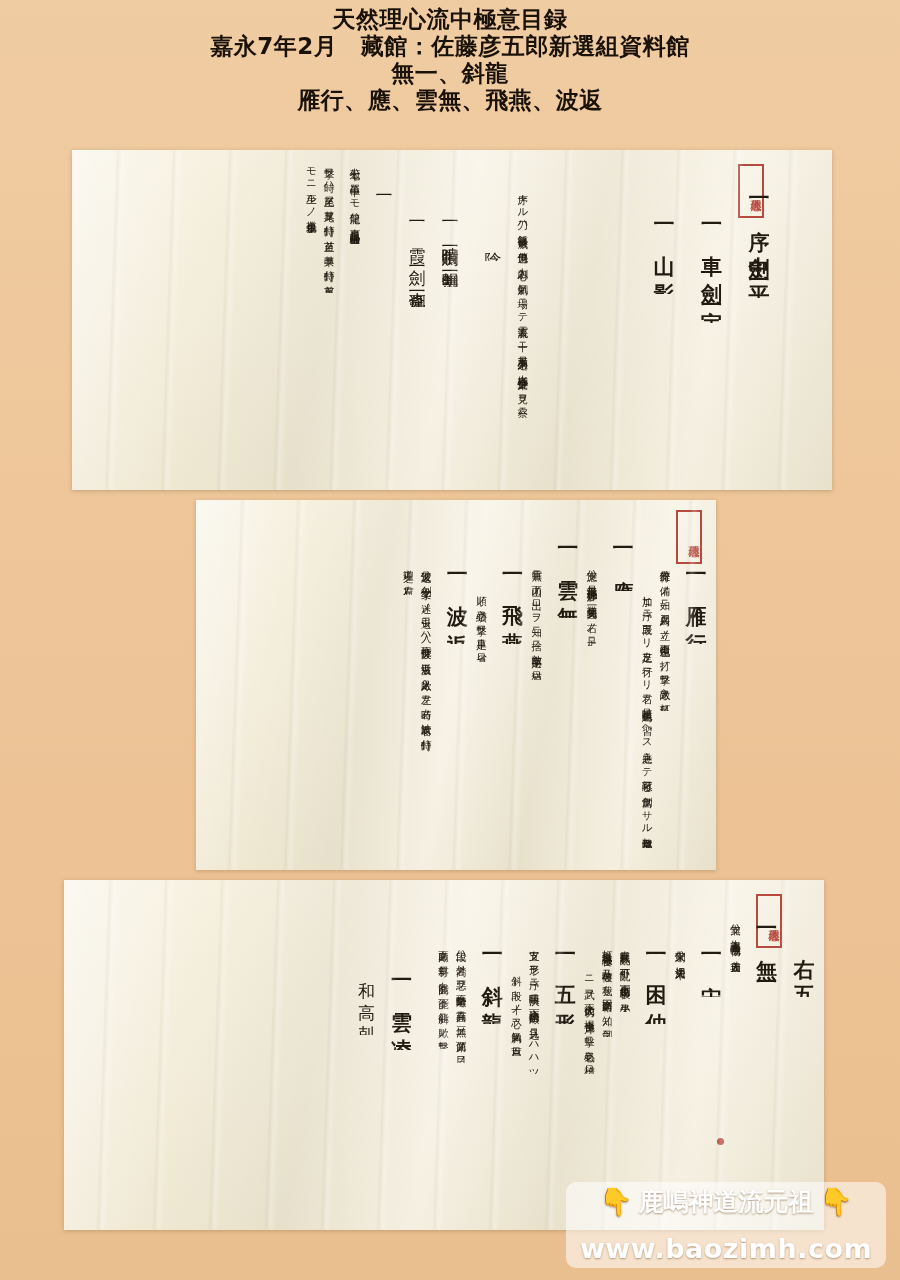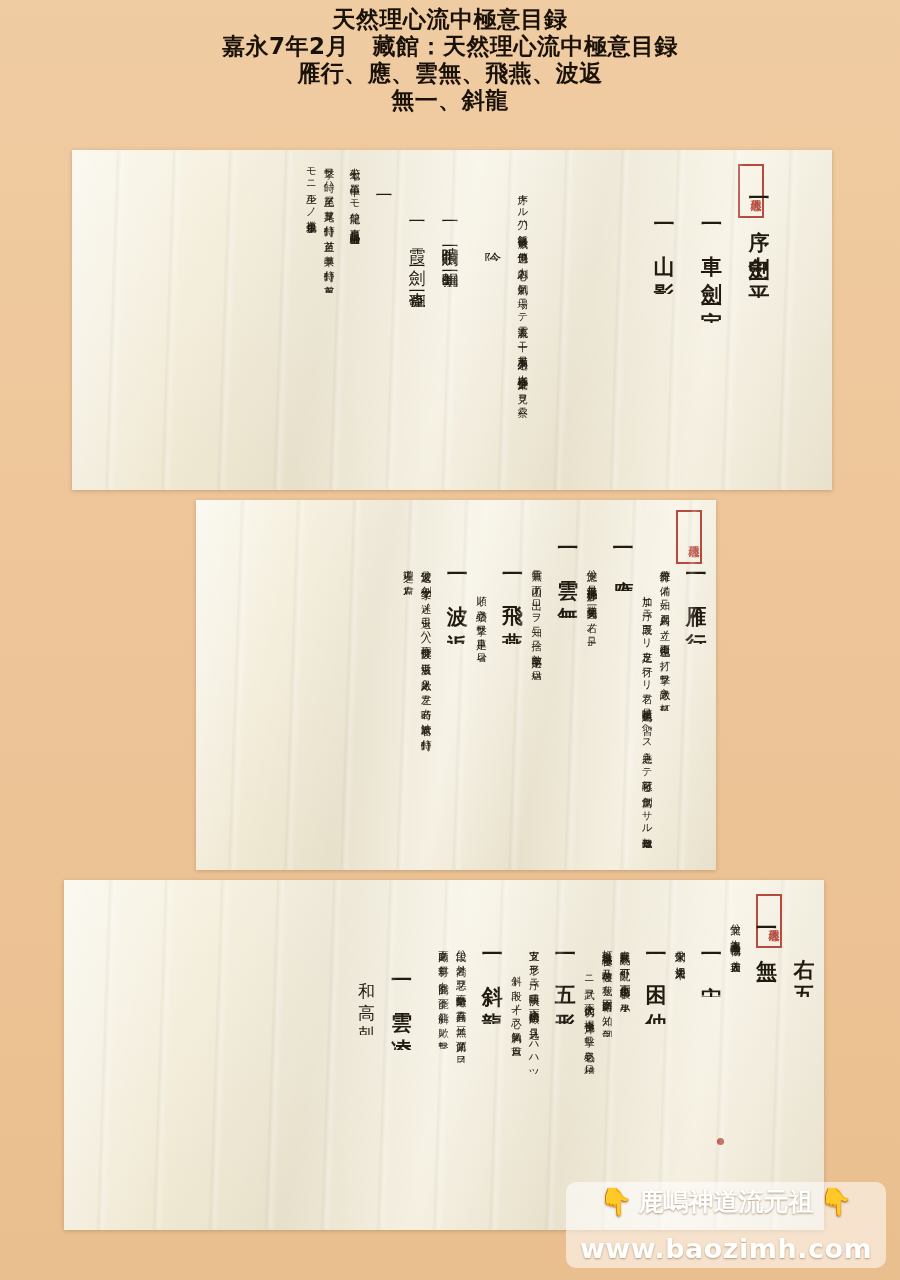--- a/index.html
+++ b/index.html
@@ -153,23 +153,23 @@
     line-height: 1;
   }
 </style>
 </head>
 <body>
 
 <div id="page">
 
   <div class="header">
     <div class="line">天然理心流中極意目録</div>
-    <div class="line">嘉永7年2月　藏館：天然理心流中極意目録</div>
+    <div class="line">嘉永7年2月　藏館：佐藤彦五郎新選組資料館</div>
+    <div class="line">無一、斜龍</div>
     <div class="line">雁行、應、雲無、飛燕、波返</div>
-    <div class="line">無一、斜龍</div>
   </div>
 
   <div class="scan" style="left:72px; top:150px; width:760px; height:340px;">
     <div class="seal" style="right:68px; top:14px;">天然理心流</div>
     <div class="cols">
       <div class="col small gap-s indent-1">天然理心流</div>
       <div class="col mid gap-m indent-2">劍術表木刀</div>
       <div class="col big gap-l indent-1">一 序 中劍 一平 晴眼</div>
       <div class="col big gap-l indent-2">一 車 劍 一宇 鏡劍</div>
       <div class="col big gap-l indent-2">一 山 影 劍</div>

